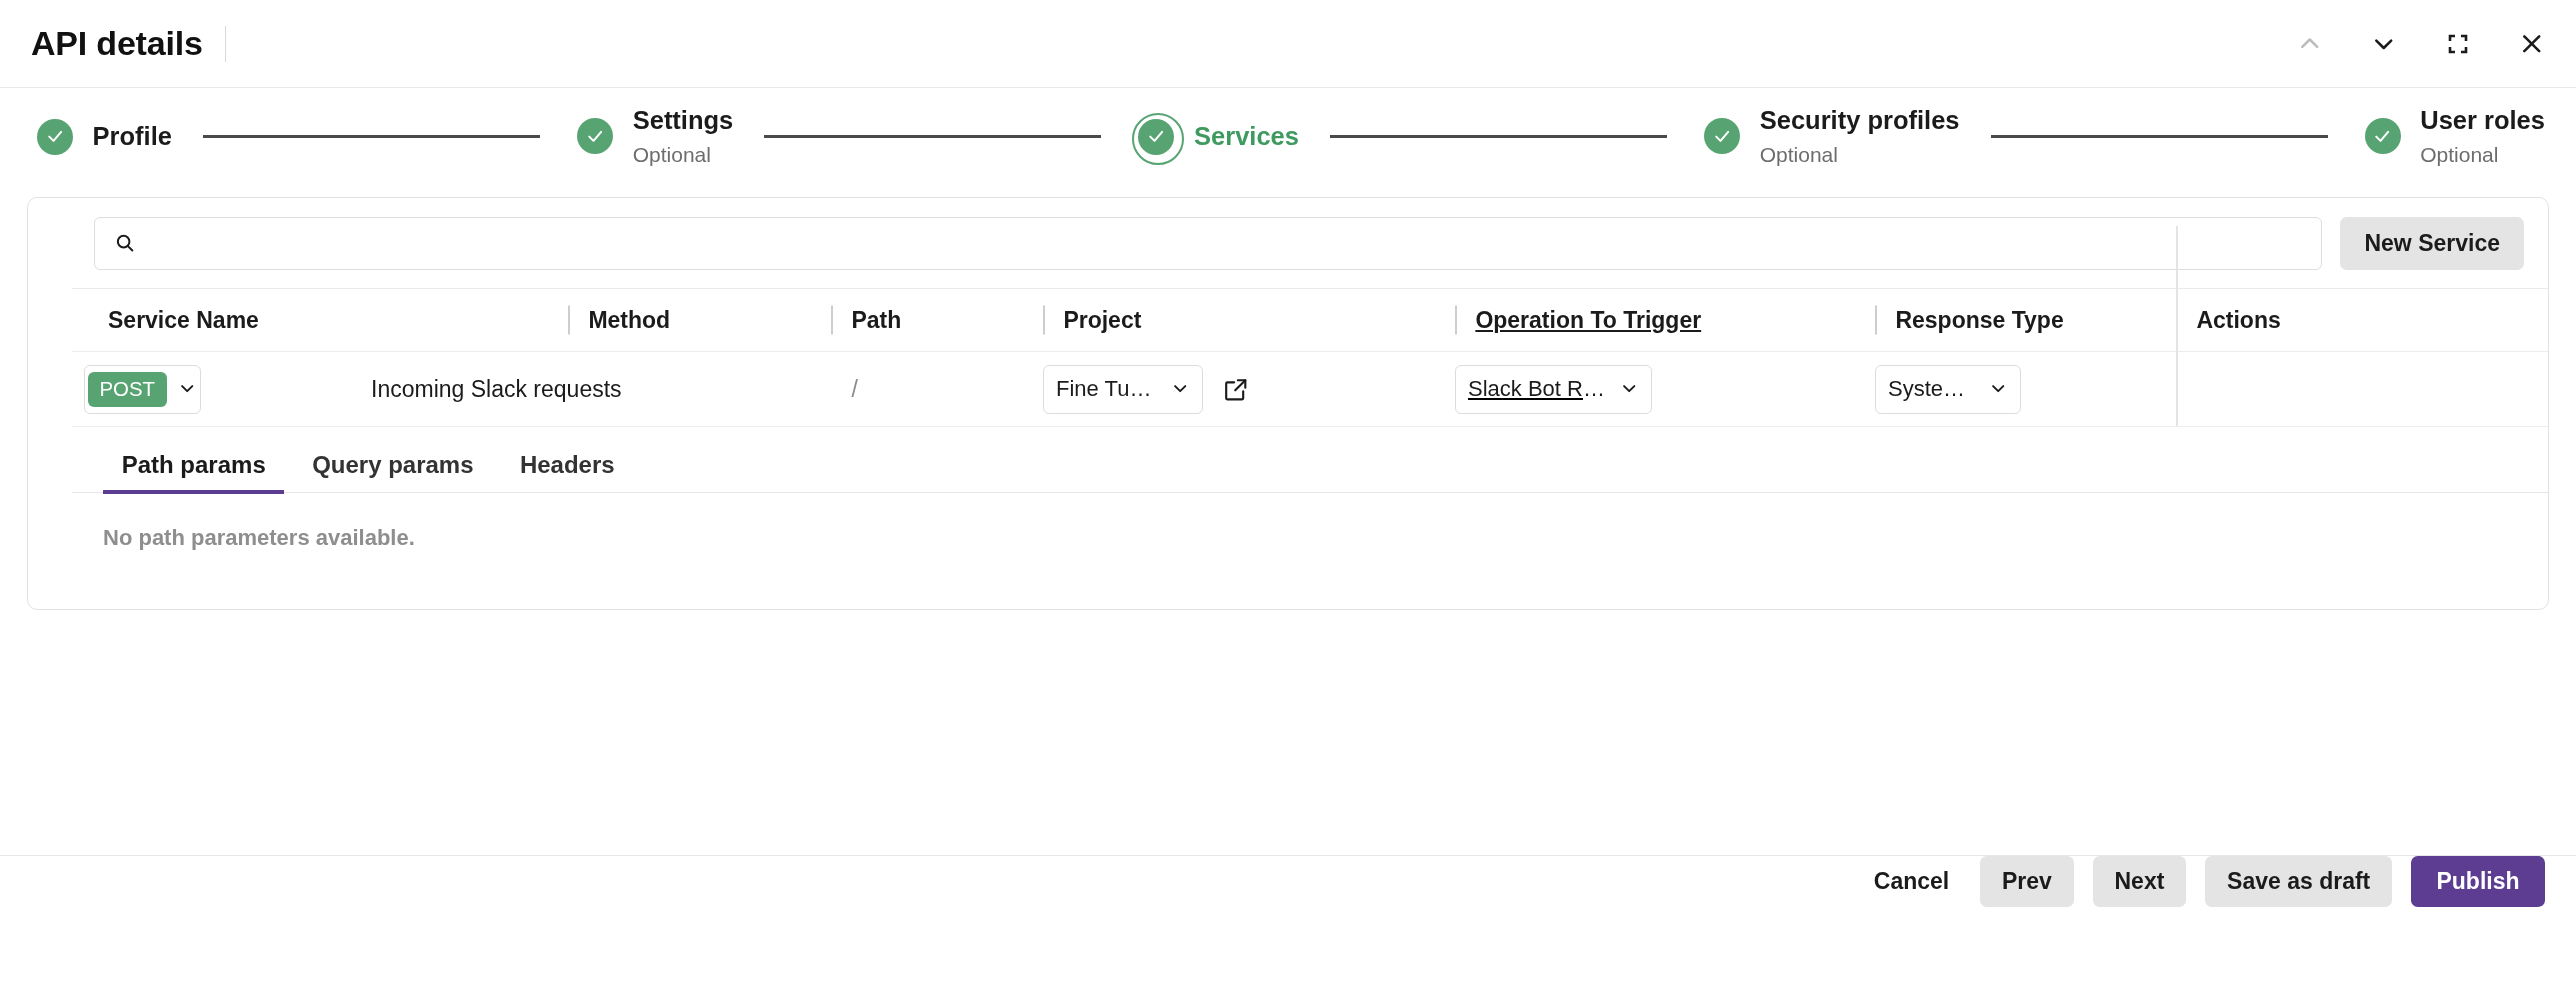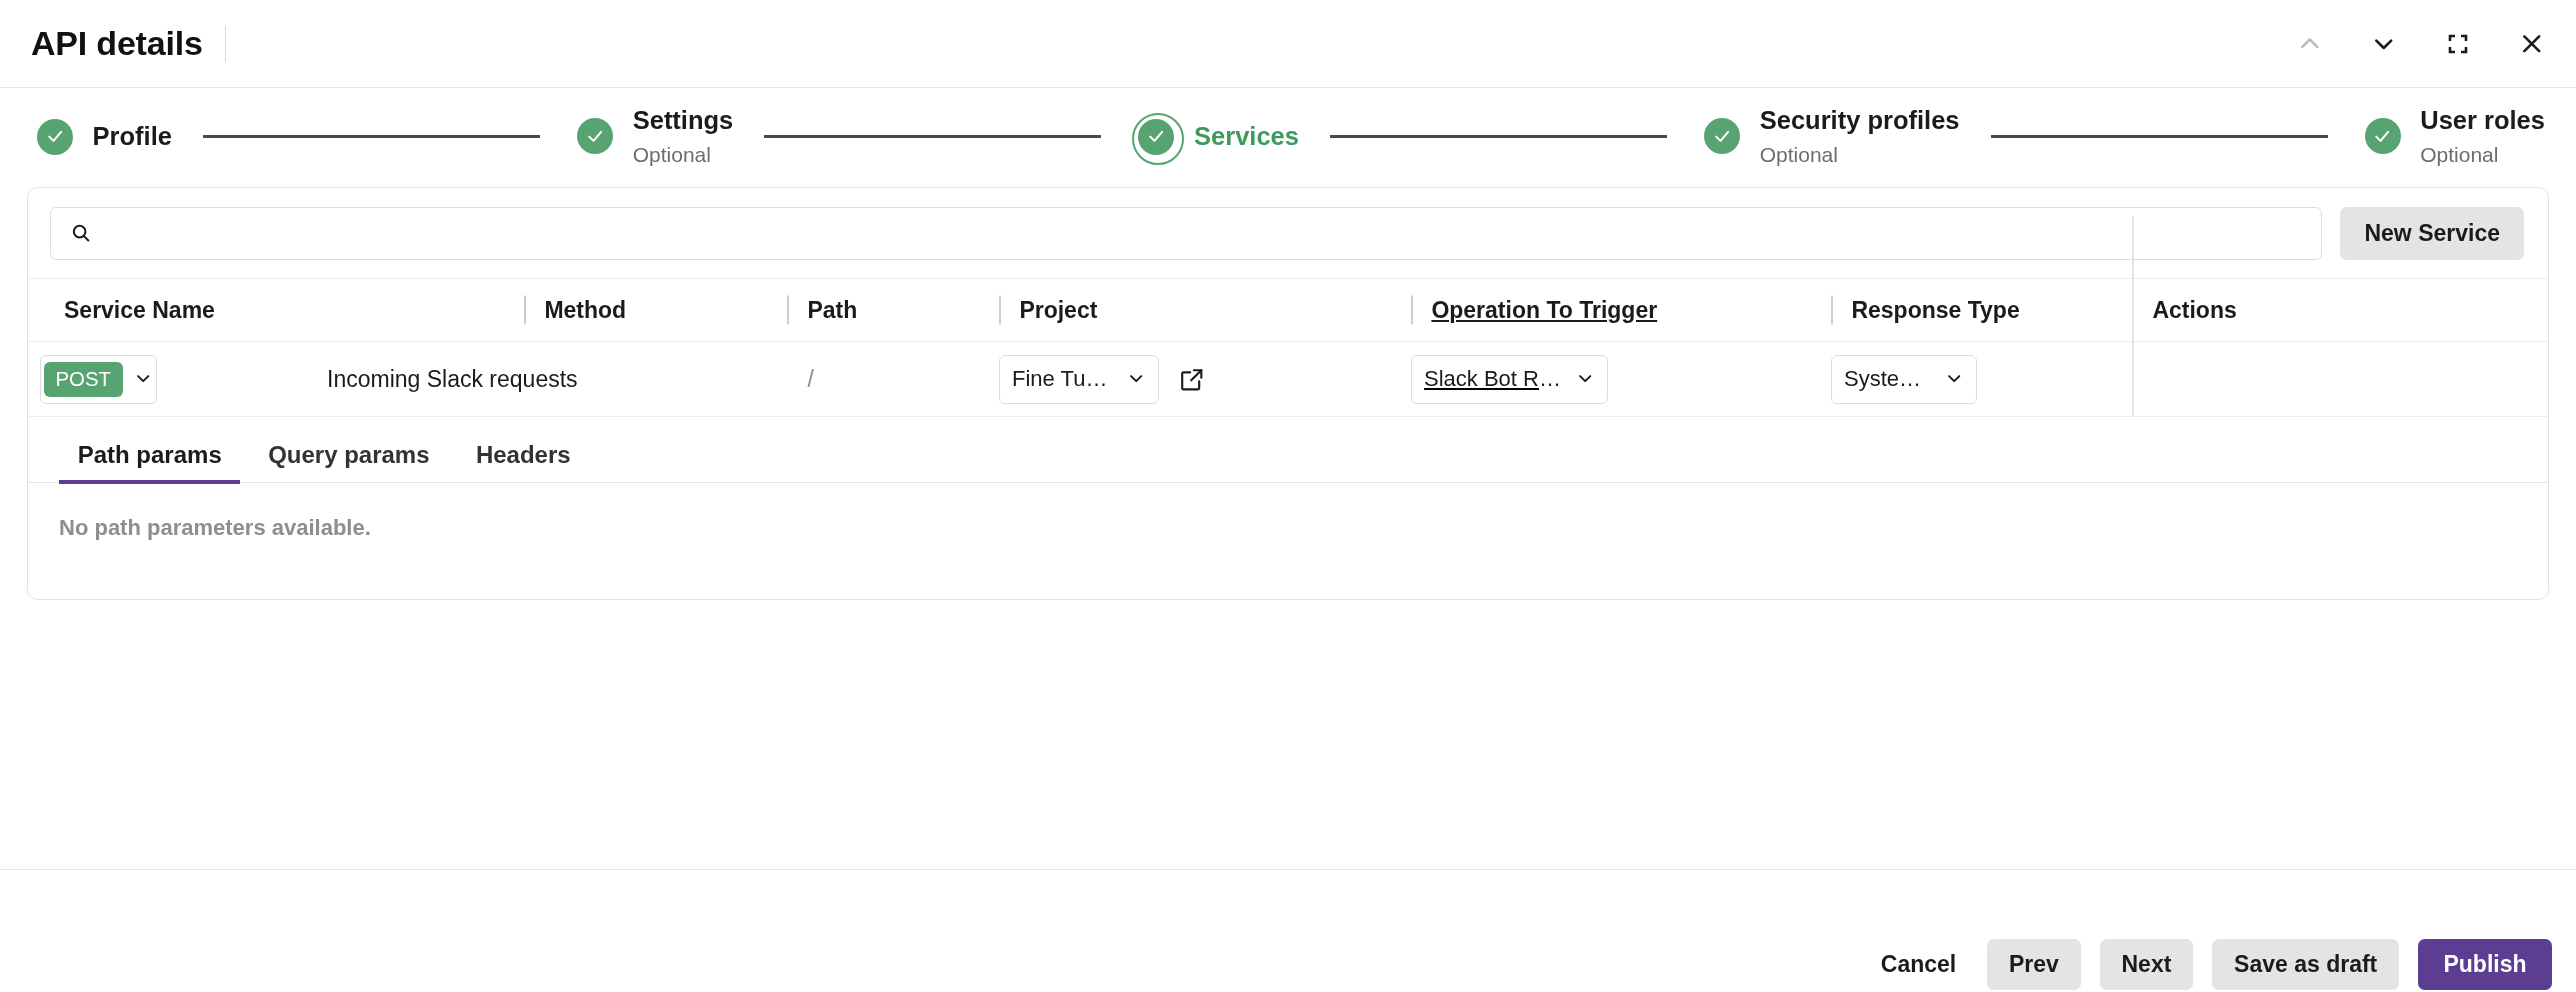--- a/index.html
+++ b/index.html
@@ -73,25 +73,26 @@
     font-size: 21px; font-weight: 400; color: #6d6d6d;
     margin-top: 9px; white-space: nowrap;
   }
   .step-line {
     flex: 1 1 auto; height: 2.5px; background: #4a4a4a;
     margin: 0 31px; min-width: 34px;
   }
 
   
   .card {
-    margin: 2px 27px;
+    margin: 12px 27px;
     border: 1.7px solid #e2e2e2;
     border-radius: 10.2px;
     background: #ffffff;
     overflow: hidden;
+    padding-left: 44px;
   }
   .card-search-row {
     display: flex; align-items: center;
     padding: 18.7px 24px 18.7px 22px;
     gap: 18.7px;
     border-bottom: 1.7px solid #ebebeb;
   }
   .search-box {
     flex: 1 1 auto;
     height: 53px;
@@ -224,25 +225,25 @@
     background: #5c3d91;
   }
   .empty-msg {
     font-size: 22px; font-weight: 700; color: #8e8e8e;
     padding: 32px 31px 0 31px;
   }
   .card-tail { height: 58px; }
 
   
   .footer {
-    position: absolute; left: 0; right: 0; bottom: 2px;
+    position: absolute; left: 0; right: 0; bottom: 16px;
     height: 121px;
     border-top: 1.7px solid #e6e6e6;
-    display: flex; align-items: flex-end; justify-content: flex-end;
-    padding-right: 24px; gap: 18.7px;
+    display: flex; align-items: flex-start; justify-content: flex-end;
+    padding-right: 31px; gap: 18.7px;
   }
   .btn {
     font-family: "Liberation Sans", sans-serif;
     font-size: 23px; font-weight: 700;
     height: 51px; padding: 0 22px;
     border: none; border-radius: 6.8px; cursor: pointer;
     line-height: 1;
   }
   .btn-text { background: transparent; color: #1b1b1b; padding: 0 12px; }
   .btn-gray { background: #e4e4e4; color: #1b1b1b; }

